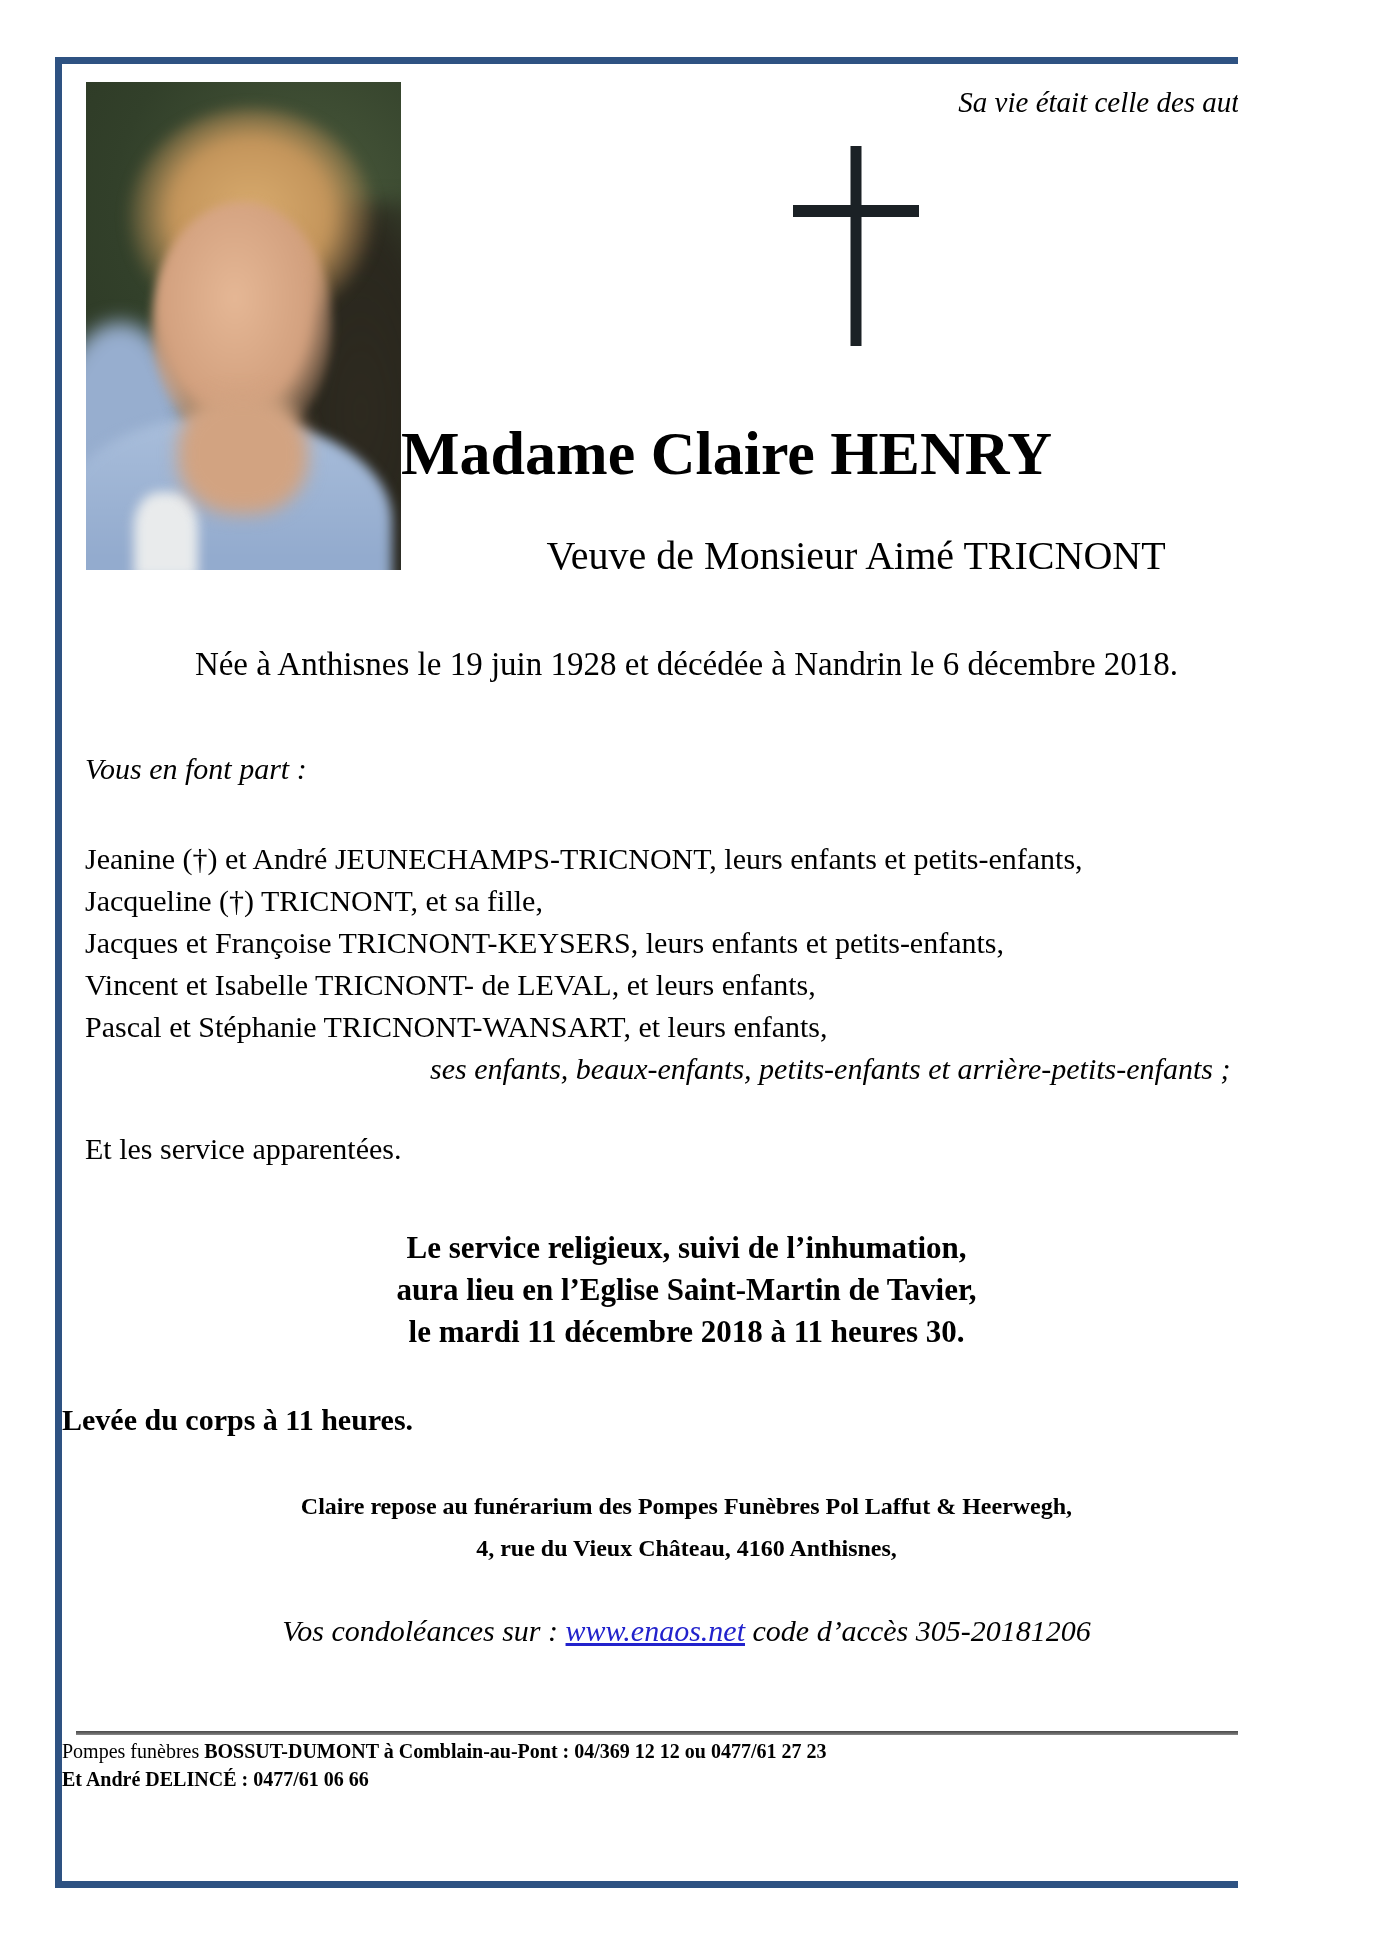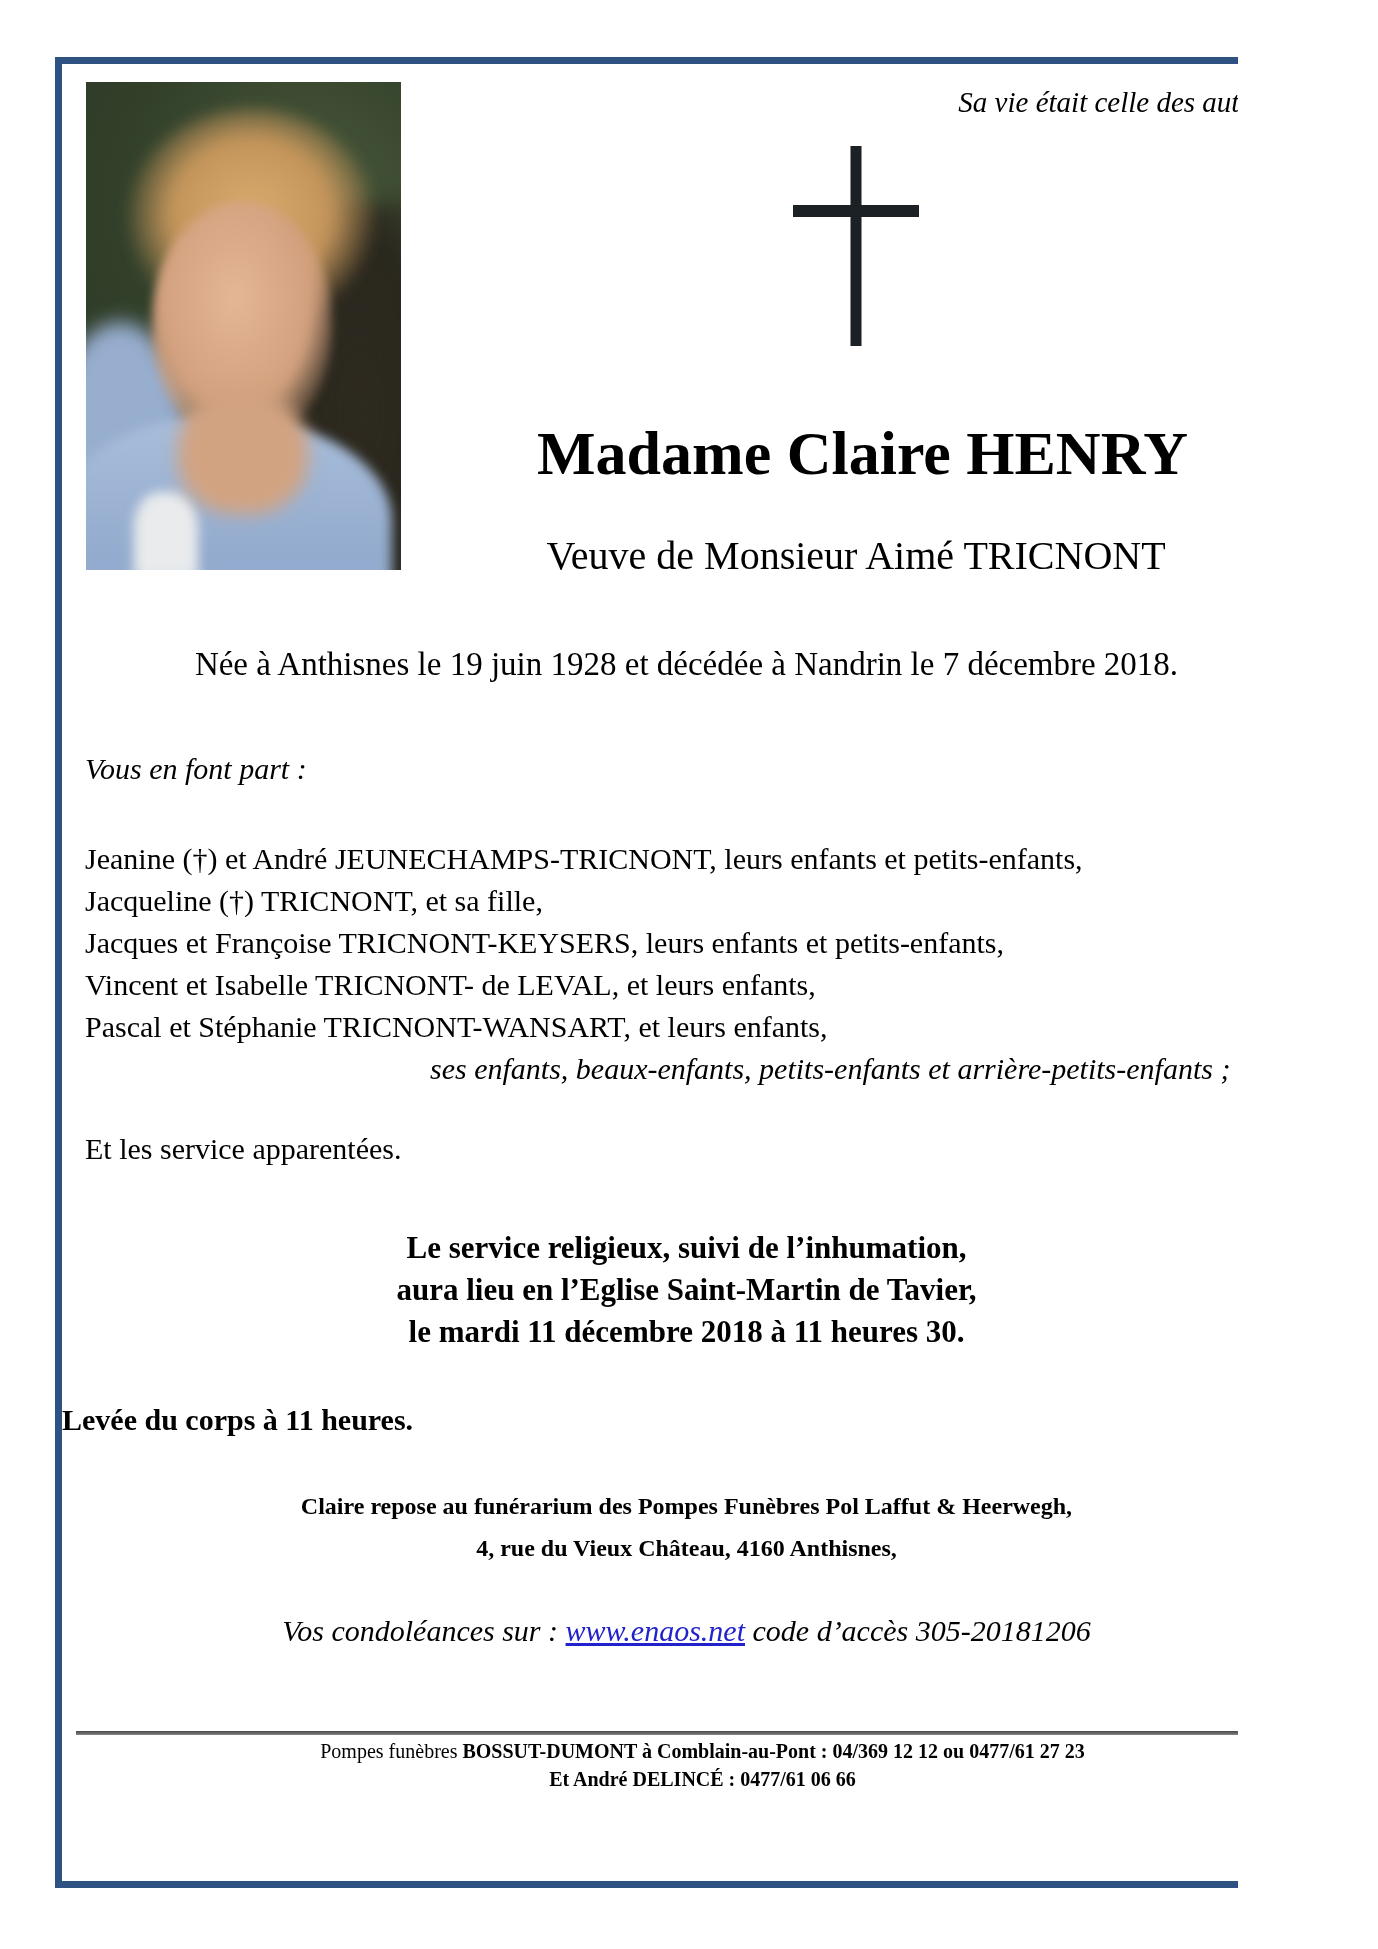--- a/index.html
+++ b/index.html
@@ -94,26 +94,24 @@
     background: #1b2125;
   }
   .cross::after {
     content: "";
     position: absolute; left: 0; top: 59px;
     width: 126px; height: 12px;
     background: #1b2125;
   }
   .deceased-name {
     margin-top: 72px;
-    text-align: center;
     font-size: 62px;
     font-weight: bold;
     line-height: 70px;
     white-space: nowrap;
-    padding-left: 13px;
   }
   .widow-line {
     margin-top: 44px;
     text-align: center;
     font-size: 40px;
     line-height: 48px;
     white-space: nowrap;
   }
 
   
@@ -178,24 +176,22 @@
   }
 
   
   .footer-rule {
     margin: 80px 15px 0 14px;
     height: 4px;
     background: linear-gradient(180deg, #4a4a4a 0%, #6a6a6a 60%, #8a8a8a 100%);
   }
   .footer-lines {
     margin-top: 2px;
-    text-align: center;
     font-size: 20px;
     line-height: 28px;
-    padding-left: 32px;
   }
   .footer-bold { font-weight: bold; }
 </style>
 </head>
 <body>
 
 <div class="page">
   <div class="frame">
 
     <div class="header-row">
@@ -210,21 +206,21 @@
       </div>
 
       <div class="header-right">
         <div class="motto">Sa vie était celle des autres.</div>
         <div class="cross"></div>
         <div class="deceased-name">Madame Claire HENRY</div>
         <div class="widow-line">Veuve de Monsieur Aimé TRICNONT</div>
       </div>
     </div>
 
-    <div class="birth-line">Née à Anthisnes le 19 juin 1928 et décédée à Nandrin le 7 décembre 2018.</div>
+    <div class="birth-line">Née à Anthisnes le 19 juin 1928 et décédée à Nandrin le 6 décembre 2018.</div>
 
     <div class="announce-intro">Vous en font part :</div>
 
     <div class="family-list">
       <div class="family-line">Jeanine (†) et André JEUNECHAMPS-TRICNONT, leurs enfants et petits-enfants,</div>
       <div class="family-line">Jacqueline (†) TRICNONT, et sa fille,</div>
       <div class="family-line">Jacques et Françoise TRICNONT-KEYSERS, leurs enfants et petits-enfants,</div>
       <div class="family-line">Vincent et Isabelle TRICNONT- de LEVAL, et leurs enfants,</div>
       <div class="family-line">Pascal et Stéphanie TRICNONT-WANSART, et leurs enfants,</div>
       <div class="descendants-line">ses enfants, beaux-enfants, petits-enfants et arrière-petits-enfants ;</div>

